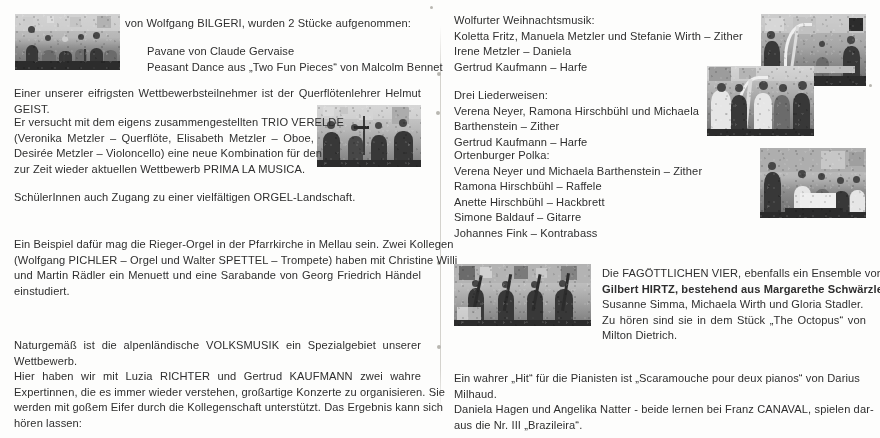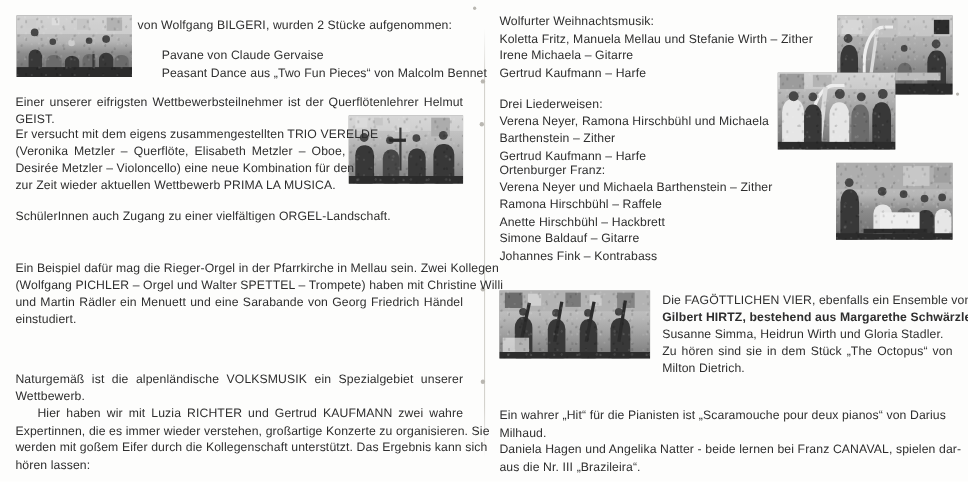--- a/index.html
+++ b/index.html
@@ -235,21 +235,21 @@
       <span class="ln" style="display:block; text-align:justify; text-align-last:justify;">und Martin Rädler ein Menuett und eine Sarabande von Georg Friedrich Händel</span>
       <span class="ln">einstudiert.</span>
     </div>
 
     <div class="para" style="left:0px; top:338px; width:407px;">
       <span class="ln" style="display:block; text-align:justify; text-align-last:justify;">Naturgemäß ist die alpenländische VOLKSMUSIK ein Spezialgebiet unserer</span>
       <span class="ln">Wettbewerb.</span>
     </div>
 
     <div class="para" style="left:0px; top:369px; width:407px;">
-      <span class="ln" style="display:block; text-align:justify; text-align-last:justify;margin-left:20px;">Hier haben wir mit Luzia RICHTER und Gertrud KAUFMANN zwei wahre</span>
+      <span class="ln" style="display:block; text-align:justify; text-align-last:justify;">Hier haben wir mit Luzia RICHTER und Gertrud KAUFMANN zwei wahre</span>
       <span class="ln">Expertinnen, die es immer wieder verstehen, großartige Konzerte zu organisieren. Sie</span>
       <span class="ln">werden mit goßem Eifer durch die Kollegenschaft unterstützt. Das Ergebnis kann sich</span>
       <span class="ln">hören lassen:</span>
     </div>
 
   </div>
 
   <div class="col col-right">
 
     <div class="photo" style="left:307px; top:14px; width:105px; height:72px;">
@@ -308,34 +308,34 @@
       <div class="fig light" style="left:85%; width:14%; height:40%;"></div>
       <div class="head" style="left:88%; top:40%; width:7px; height:7px;"></div>
       <div class="bar light" style="left:38%; bottom:14%; width:34%; height:22%; background:#efece4;"></div>
       <div class="bar dark" style="left:24%; bottom:8%; width:54%; height:7%;"></div>
       <div class="bar dark" style="left:0; bottom:0; width:100%; height:8%;"></div>
       <div class="grain"></div>
     </div>
 
     <div class="para" style="left:0px; top:13px; width:300px;">
       <span class="ln">Wolfurter Weihnachtsmusik:</span>
-      <span class="ln">Koletta Fritz, Manuela Mellau und Stefanie Wirth – Zither</span>
-      <span class="ln">Irene Michaela – Gitarre</span>
+      <span class="ln">Koletta Fritz, Manuela Metzler und Stefanie Wirth – Zither</span>
+      <span class="ln">Irene Metzler – Daniela</span>
       <span class="ln">Gertrud Kaufmann – Harfe</span>
     </div>
 
     <div class="para" style="left:0px; top:88px; width:250px;">
       <span class="ln">Drei Liederweisen:</span>
       <span class="ln" style="display:block; width:245px; text-align:justify; text-align-last:justify;">Verena Neyer, Ramona Hirschbühl und Michaela</span>
       <span class="ln">Barthenstein – Zither</span>
       <span class="ln">Gertrud Kaufmann – Harfe</span>
     </div>
 
     <div class="para" style="left:0px; top:148px; width:300px;">
-      <span class="ln">Ortenburger Franz:</span>
+      <span class="ln">Ortenburger Polka:</span>
       <span class="ln">Verena Neyer und Michaela Barthenstein – Zither</span>
       <span class="ln">Ramona Hirschbühl – Raffele</span>
       <span class="ln">Anette Hirschbühl – Hackbrett</span>
       <span class="ln">Simone Baldauf – Gitarre</span>
       <span class="ln">Johannes Fink – Kontrabass</span>
     </div>
 
     <div class="photo" style="left:0px; top:264px; width:137px; height:62px;">
       <div class="ph-base wall-b"></div>
       <div class="bar" style="left:0; top:0; width:100%; height:30%; background:#b5b2aa;"></div>
@@ -357,21 +357,21 @@
       <div class="bar dark" style="left:59%; top:16%; width:3px; height:60%; transform:rotate(11deg);"></div>
       <div class="bar dark" style="left:80%; top:14%; width:3px; height:62%; transform:rotate(9deg);"></div>
       <div class="bar light" style="left:2%; bottom:4%; width:18%; height:26%; background:#e9e6de; opacity:.7;"></div>
       <div class="bar dark" style="left:0; bottom:0; width:100%; height:10%;"></div>
       <div class="grain"></div>
     </div>
 
     <div class="para" style="left:148px; top:266px; width:264px;">
       <span class="ln">Die FAGÖTTLICHEN VIER, ebenfalls ein Ensemble von</span>
       <span class="ln" style="display:block; text-align:justify; text-align-last:justify;font-weight:bold;">Gilbert HIRTZ, bestehend aus Margarethe Schwärzler,</span>
-      <span class="ln">Susanne Simma, Heidrun Wirth und Gloria Stadler.</span>
+      <span class="ln">Susanne Simma, Michaela Wirth und Gloria Stadler.</span>
       <span class="ln" style="display:block; text-align:justify; text-align-last:justify;">Zu hören sind sie in dem Stück „The Octopus“ von</span>
       <span class="ln">Milton Dietrich.</span>
     </div>
 
     <div class="para" style="left:0px; top:371px; width:412px;">
       <span class="ln">Ein wahrer „Hit“ für die Pianisten ist „Scaramouche pour deux pianos“ von Darius</span>
       <span class="ln">Milhaud.</span>
       <span class="ln">Daniela Hagen und Angelika Natter - beide lernen bei Franz CANAVAL, spielen dar-</span>
       <span class="ln">aus die Nr. III „Brazileira“.</span>
     </div>

